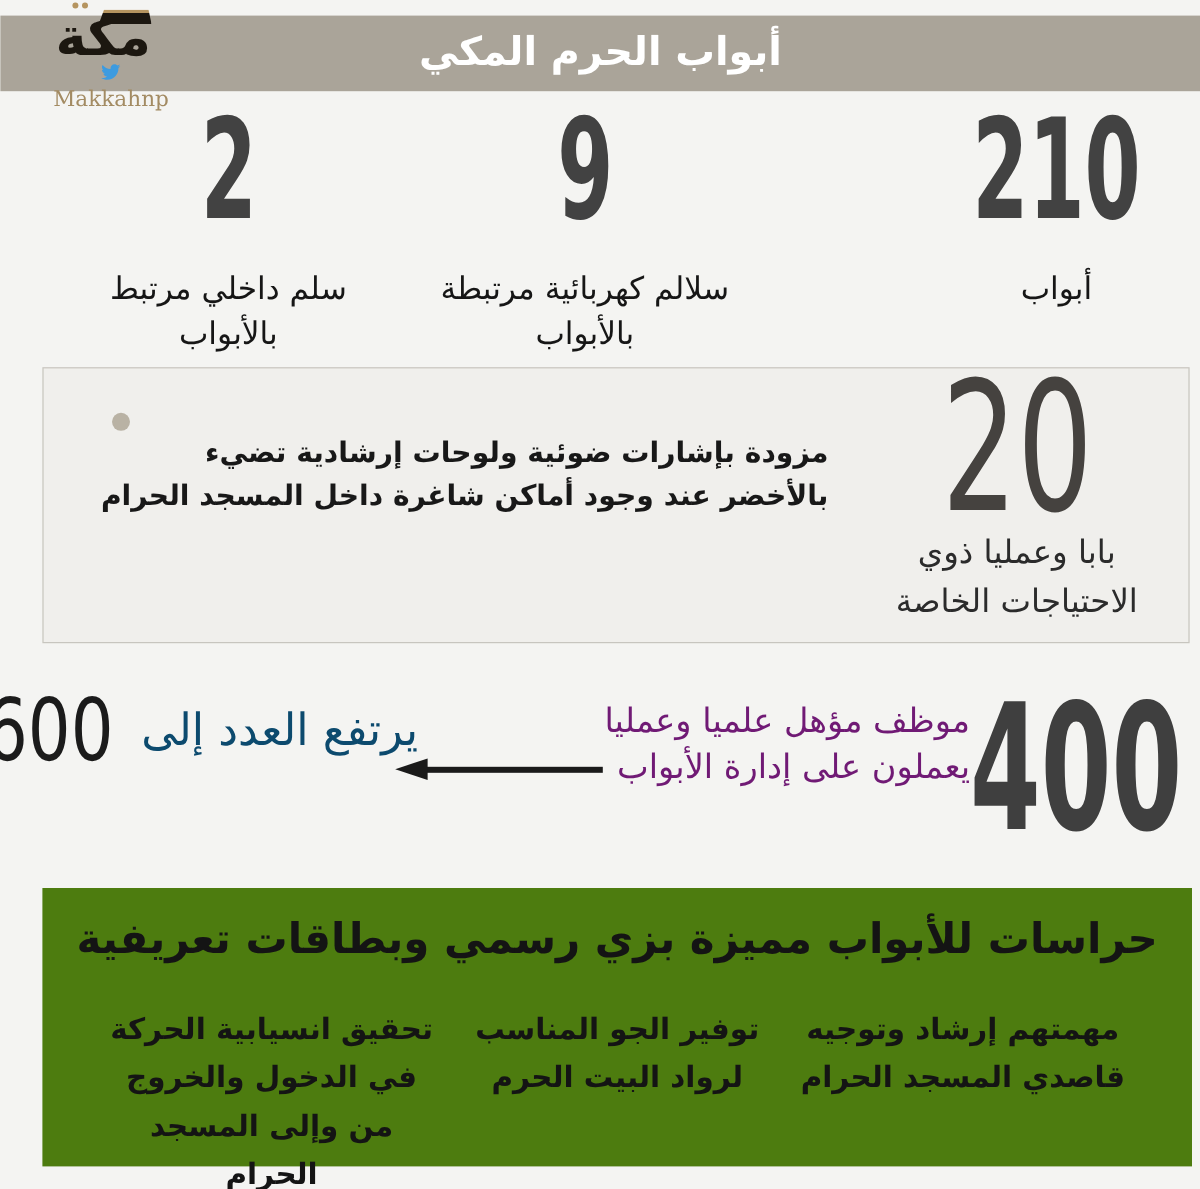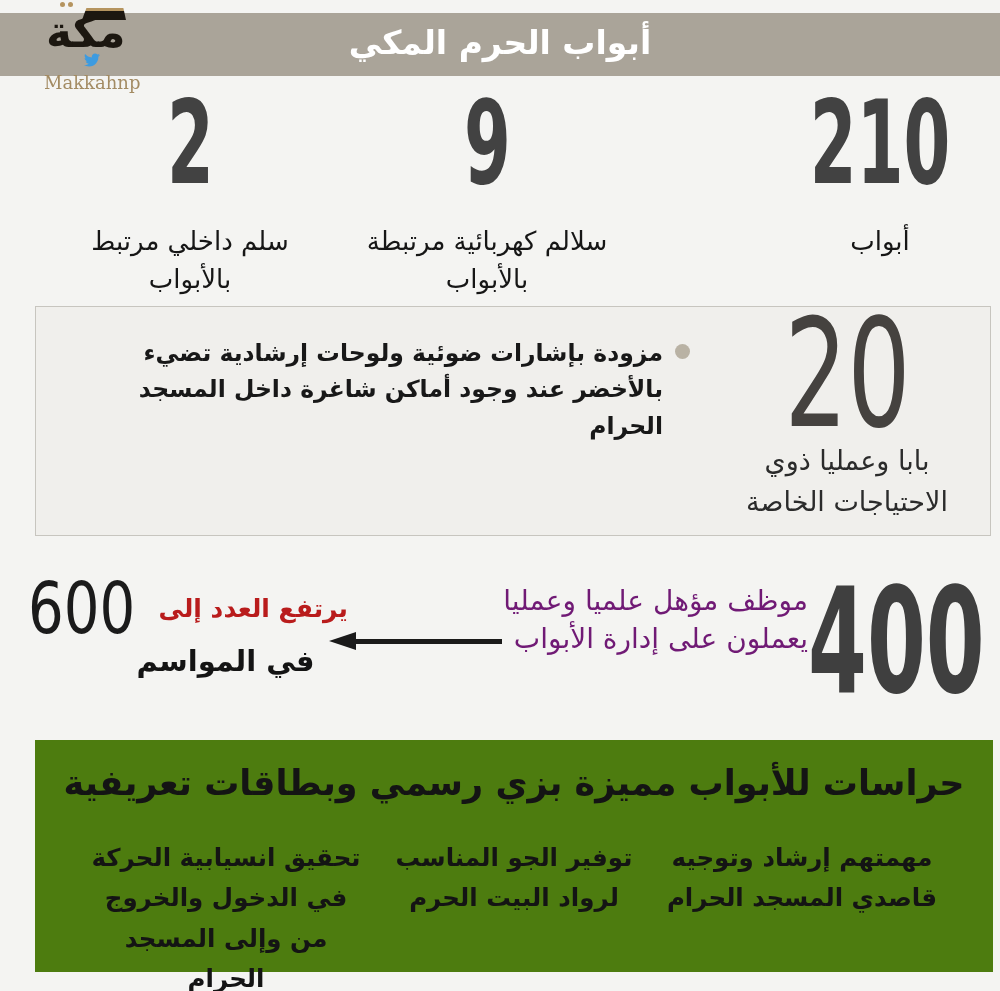--- a/index.html
+++ b/index.html
@@ -30,33 +30,33 @@
   .stat-210{left:745px;width:270px;}
   .stat-9{left:352px;width:270px;}
   .stat-2{left:55px;width:270px;}
 
   
   .sn-box{position:absolute;top:306px;left:35px;width:956px;height:230px;background:#f0efec;border:1px solid #c7c5bf;box-sizing:border-box;}
   .sn-number-col{position:absolute;top:8px;right:28px;width:230px;text-align:center;}
   .sn-value{font-size:150px;line-height:118px;font-weight:normal;color:#45423f;display:inline-block;transform:scaleX(0.66);transform-origin:center;}
   .sn-label{margin-top:8px;font-size:27px;line-height:1.5;color:#2b2b2b;}
   .sn-bullets{position:absolute;top:28px;right:300px;left:45px;}
-  .sn-bullet{display:flex;direction:rtl;align-items:flex-start;margin-bottom:26px;}
+  .sn-bullet{display:flex;direction:rtl;align-items:flex-end;margin-bottom:26px;flex-direction:column;}
   .sn-dot{flex:0 0 auto;width:15px;height:15px;border-radius:50%;background:#b9b2a4;margin-top:9px;margin-left:12px;}
   .sn-text{font-size:23.5px;font-weight:bold;line-height:1.55;color:#181818;text-align:right;}
 
   
   .staff-value{position:absolute;top:580px;right:15px;font-size:146px;line-height:122px;font-weight:bold;color:#3f3f3f;
     display:inline-block;transform:scaleX(0.58);transform-origin:center right;}
   .staff-label{position:absolute;top:582px;right:192px;width:330px;font-size:28px;line-height:1.35;text-align:right;color:#701a75;}
   .arrow{position:absolute;top:639px;left:354px;width:148px;height:5px;background:#1a1a1a;}
   .arrow::before{content:"";position:absolute;left:-25px;top:-7px;border-top:9px solid transparent;border-bottom:9px solid transparent;border-right:27px solid #1a1a1a;}
   .seasonal{position:absolute;top:578px;left:48px;width:300px;direction:rtl;}
   .seasonal-line1{display:flex;direction:rtl;align-items:center;gap:8px;justify-content:flex-start;}
-  .seasonal-prefix{font-size:25px;font-weight:bold;color:#b91c1c;white-space:nowrap;}
+  .seasonal-prefix{font-size:37px;font-weight:normal;color:#0c4a6e;white-space:nowrap;}
   .seasonal-value{font-size:72px;line-height:60px;font-weight:normal;color:#1b1b1b;display:inline-block;transform:scaleX(0.78);transform-origin:center;}
   .seasonal-suffix{margin-top:6px;font-size:29px;font-weight:bold;color:#141414;text-align:center;padding-left:55px;}
 
   
   .guards-panel{position:absolute;top:740px;left:35px;width:958px;height:232px;background:#4d7c0f;}
   .guards-title{margin:0;padding-top:22px;text-align:center;font-size:35px;line-height:1.2;font-weight:bold;color:#141414;}
   .guards-cols{display:flex;direction:rtl;justify-content:space-between;padding:0 55px;margin-top:34px;}
   .guard-item{width:272px;font-size:24.5px;font-weight:bold;line-height:1.65;text-align:center;color:#141414;}
 </style>
 </head>
@@ -109,21 +109,20 @@
   </div>
 
   <span class="staff-value">400</span>
   <div class="staff-label">موظف مؤهل علميا وعمليا يعملون على إدارة الأبواب</div>
   <div class="arrow"></div>
   <div class="seasonal">
     <div class="seasonal-line1">
       <span class="seasonal-prefix">يرتفع العدد إلى</span>
       <span class="seasonal-value">600</span>
     </div>
-    <div class="seasonal-suffix">في المواسم</div>
   </div>
 
   <div class="guards-panel">
     <h2 class="guards-title">حراسات للأبواب مميزة بزي رسمي وبطاقات تعريفية</h2>
     <div class="guards-cols">
       <div class="guard-item">مهمتهم إرشاد وتوجيه قاصدي المسجد الحرام</div>
       <div class="guard-item">توفير الجو المناسب لرواد البيت الحرم</div>
       <div class="guard-item">تحقيق انسيابية الحركة في الدخول والخروج من وإلى المسجد الحرام</div>
     </div>
   </div>

